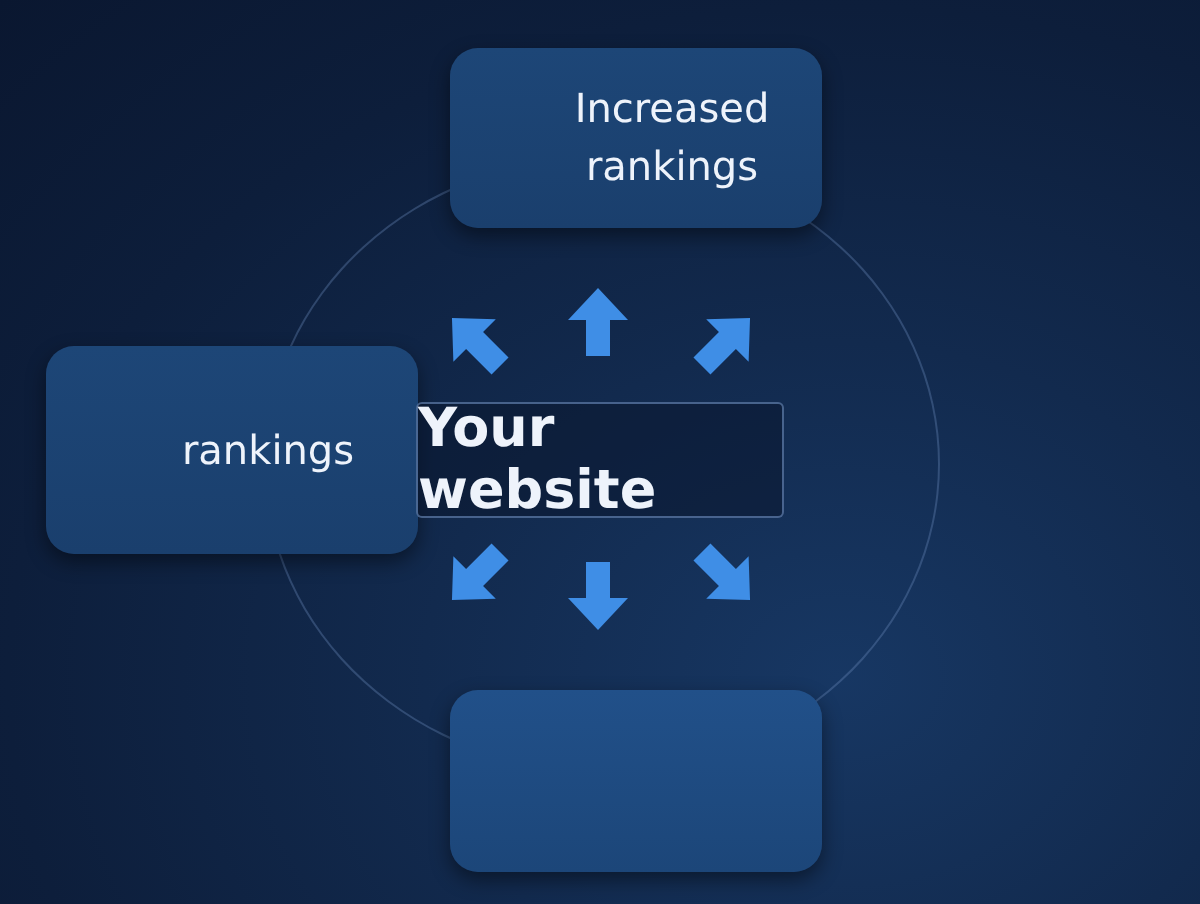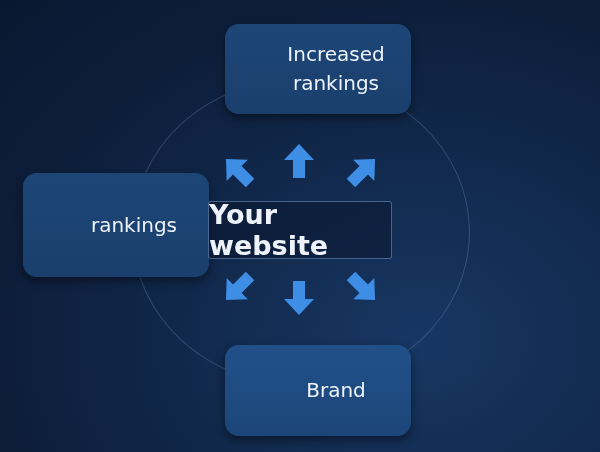--- a/index.html
+++ b/index.html
@@ -30,21 +30,20 @@
   <div class="ring"></div>
 
   <div class="node n-top">
     <span>Increased</span>
     <span>rankings</span>
   </div>
   <div class="node n-left">
     <span>rankings</span>
   </div>
   <div class="node n-bottom">
-    <span>Brand</span>
   </div>
 
   <div class="center">
     <span>Your website</span>
   </div>
 
   <div class="arrow" style="left:281px;top:143px;">
     <svg viewBox="0 0 36 36">
         <polygon points="18,1 33,17 24,17 24,35 12,35 12,17 3,17" fill="#3f8ee6"></polygon>
       </svg>

